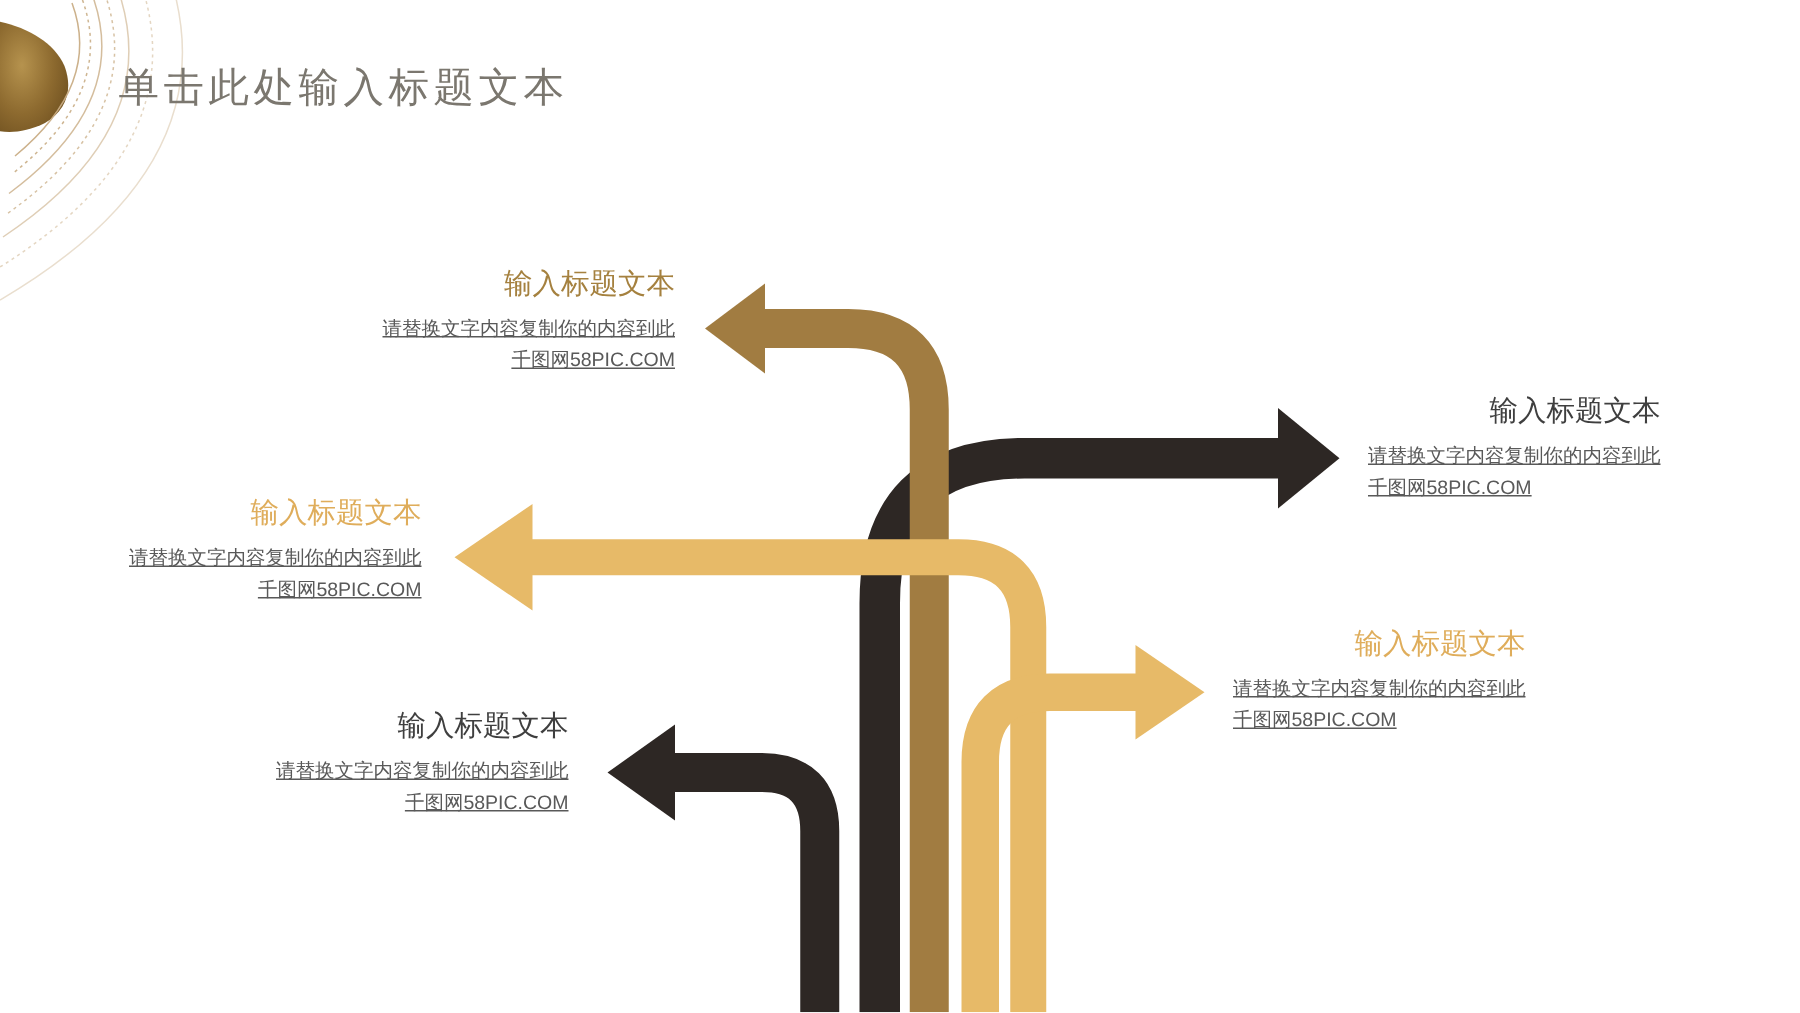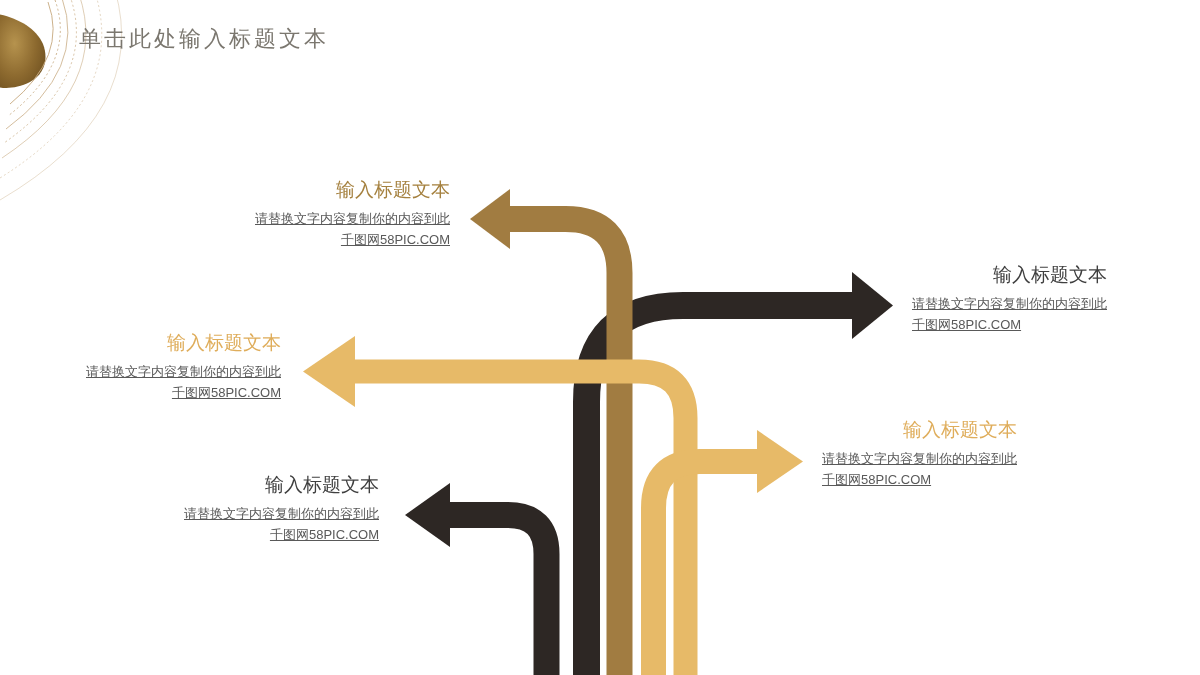--- a/index.html
+++ b/index.html
@@ -13,23 +13,23 @@
     --body-text:#595959;
     --decoration-line:#C9AD85;
     --background:#FFFFFF;
   }
   *{margin:0;padding:0;box-sizing:border-box;}
   html,body{width:1200px;height:675px;}
   body{font-family:"Liberation Sans","DejaVu Sans",sans-serif;background:var(--background);}
   .slide{position:relative;width:1200px;height:675px;background:var(--background);overflow:hidden;}
 
   .slide-title{
-    position:absolute;left:79px;top:24px;
+    position:absolute;left:79px;top:40px;
     font-family:"Liberation Serif","DejaVu Serif",serif;
-    font-size:22px;font-weight:400;letter-spacing:3px;
+    font-size:27px;font-weight:400;letter-spacing:3px;
     color:var(--slide-title-gray);white-space:nowrap;
   }
 
   .deco{position:absolute;left:0;top:0;}
 
   .arrows{position:absolute;left:0;top:0;}
 
   .block{position:absolute;white-space:nowrap;}
   .block .block-title{
     font-size:19px;line-height:23px;font-weight:400;margin-bottom:8px;text-align:right;

